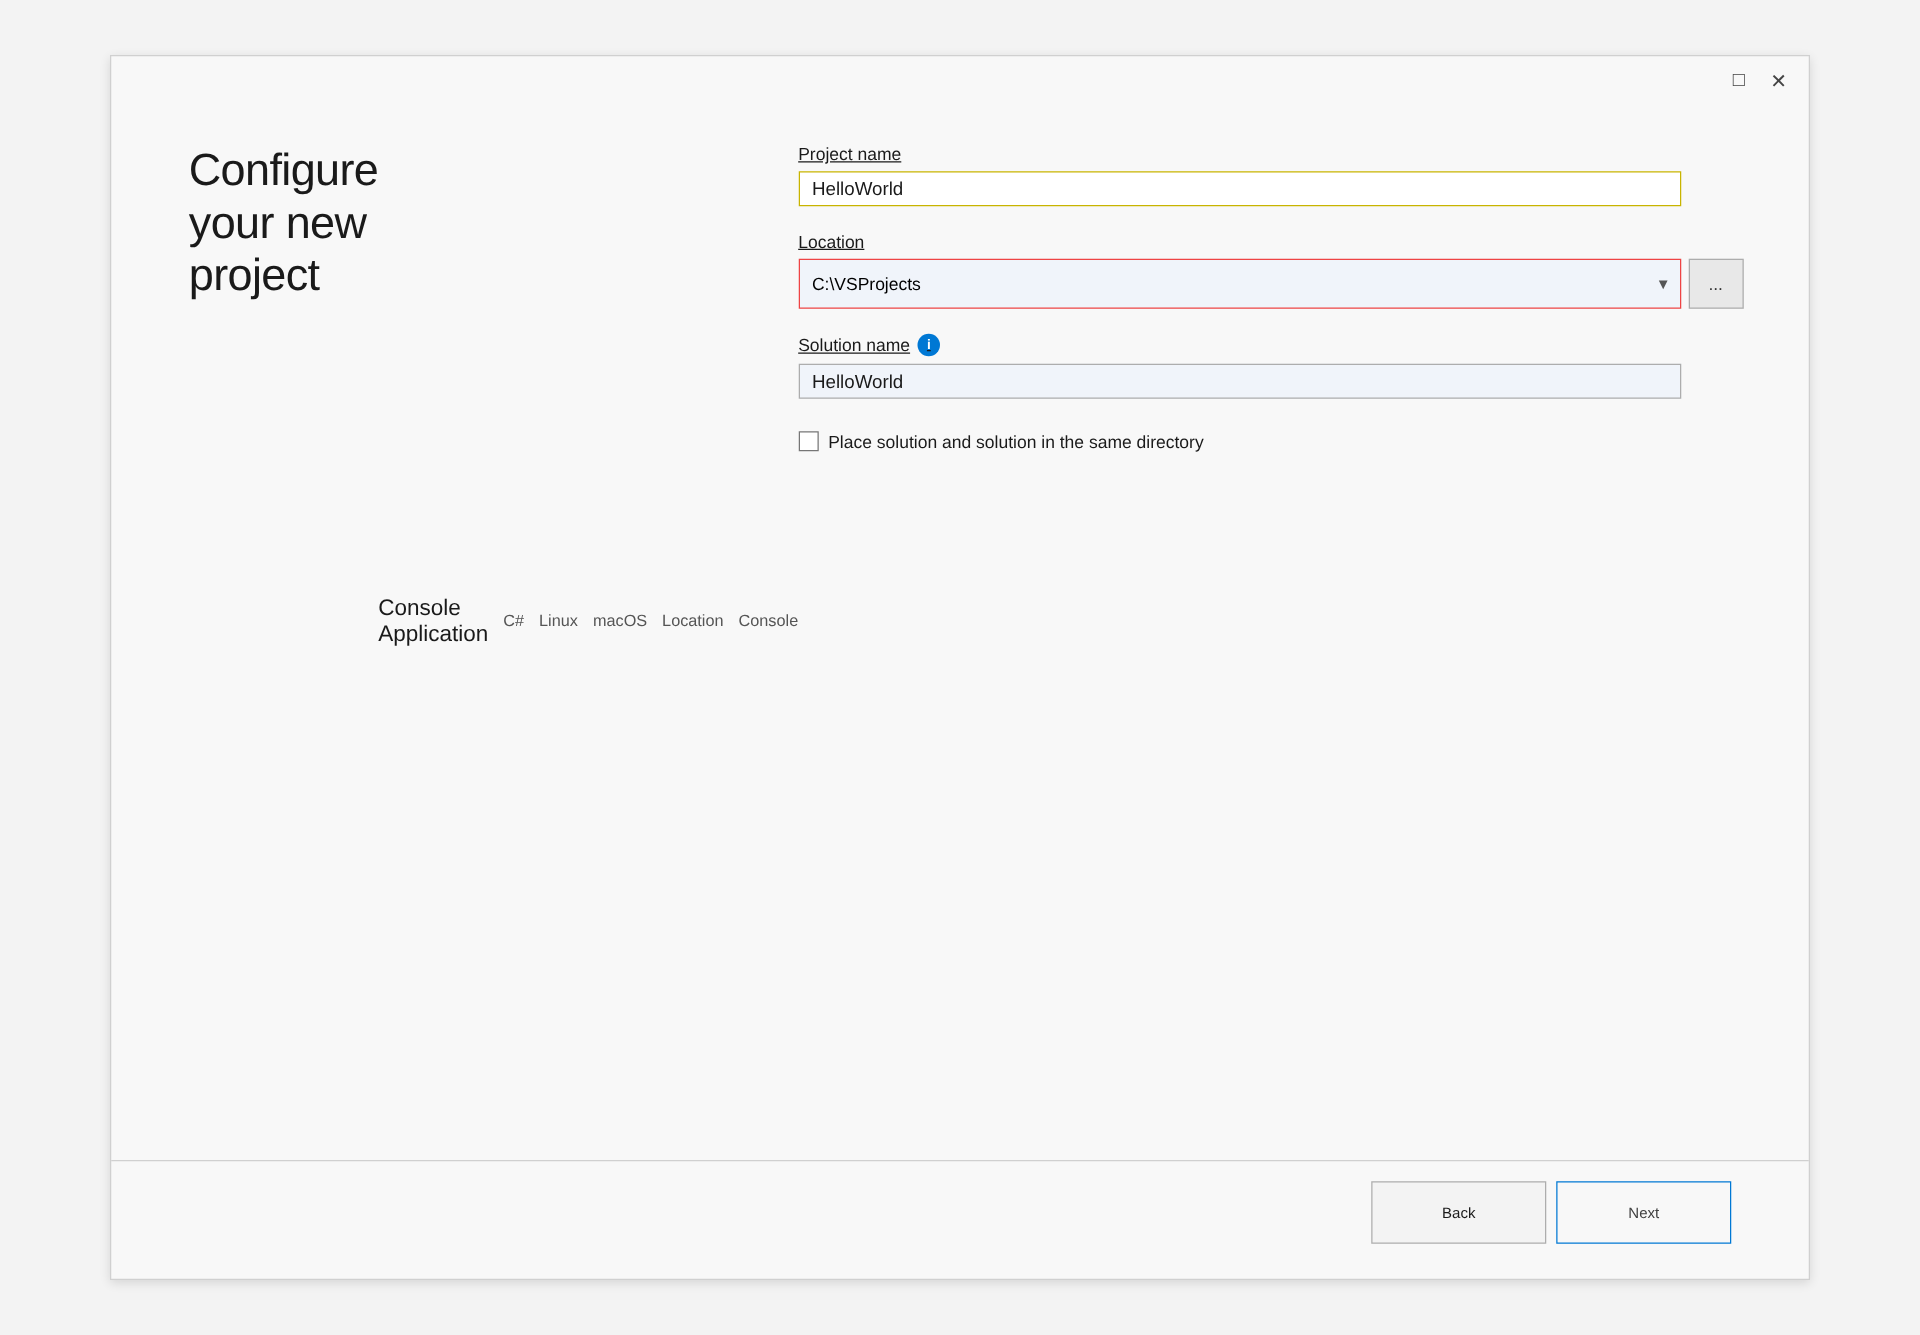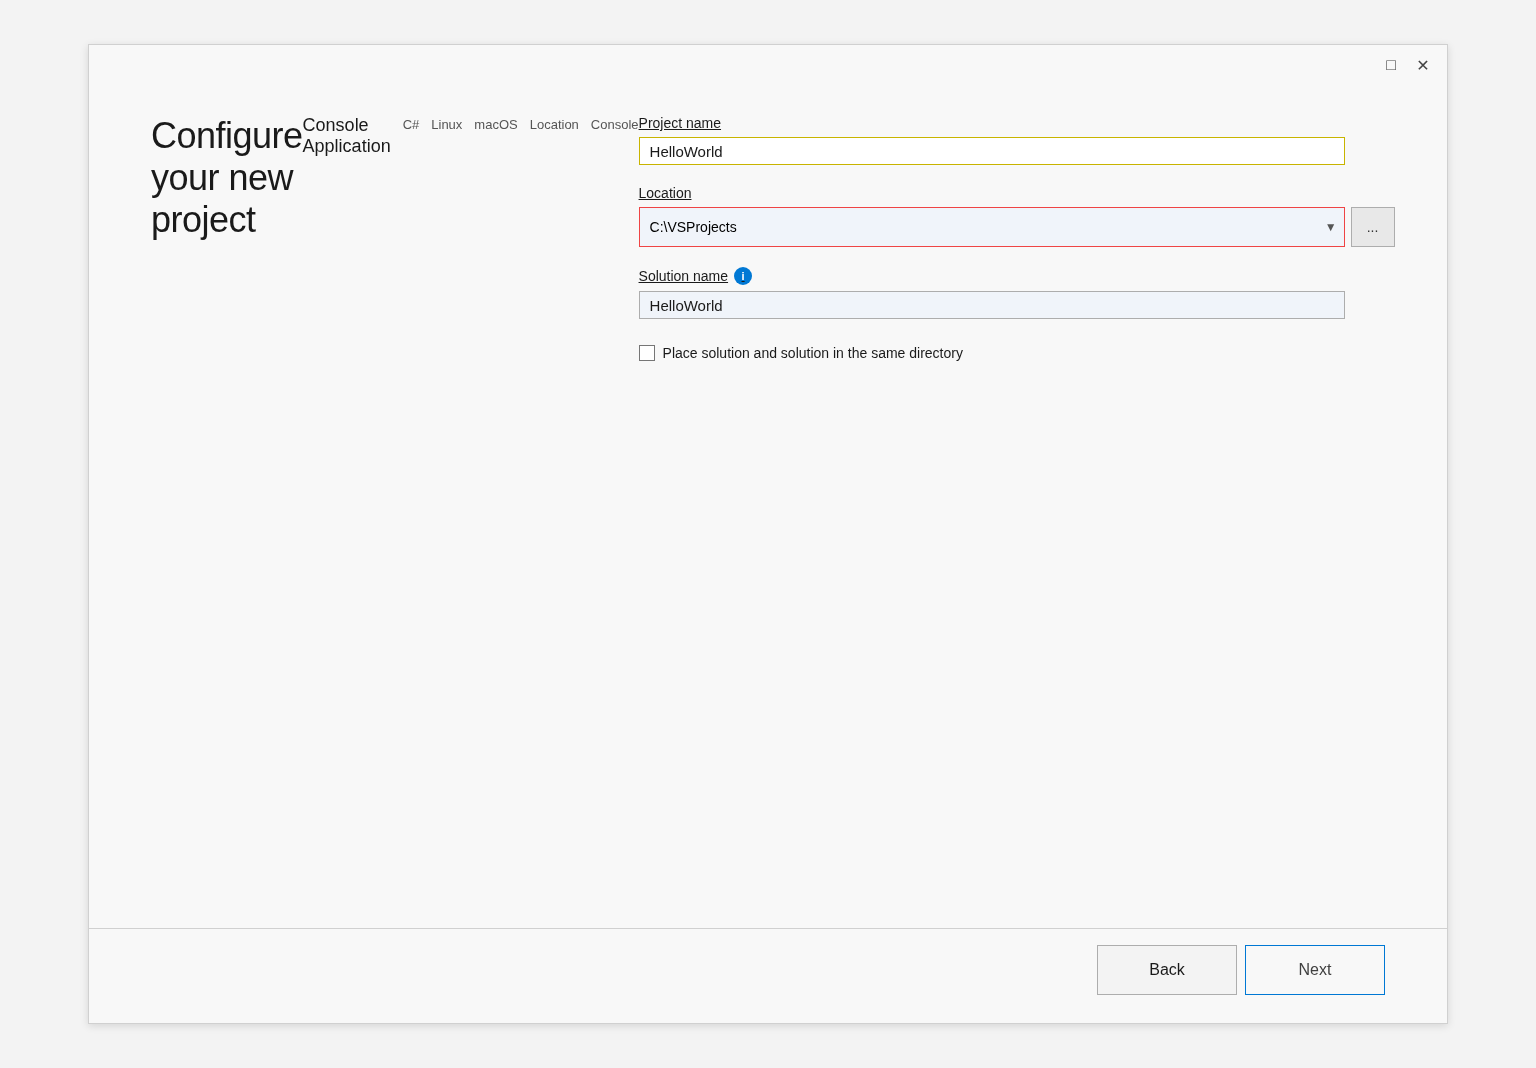--- a/index.html
+++ b/index.html
@@ -60,20 +60,21 @@
     .page-title {
       font-size: 36px;
       font-weight: 300;
       color: #1a1a1a;
       margin-bottom: 28px;
       letter-spacing: -0.5px;
     }
 
     .subtitle-row {
       display: flex;
+      align-items: center;
       gap: 12px;
       margin-bottom: 30px;
     }
 
     .subtitle-main {
       font-size: 18px;
       color: #1a1a1a;
       font-weight: 400;
     }
 
@@ -221,21 +222,21 @@
       align-items: center;
       padding: 16px 62px 28px 62px;
       gap: 8px;
     }
 
     .footer-btn {
       width: 140px;
       height: 50px;
       border: 1px solid #adadad;
       background: #f3f3f3;
-      font-size: 16px;
+      font-size: 12px;
       color: #1a1a1a;
       cursor: pointer;
       font-family: 'Segoe UI', Arial, sans-serif;
     }
 
     .footer-btn.primary {
       border: 1.5px solid #0078d4;
       background: #f8f8f8;
       color: #404040;
     }

